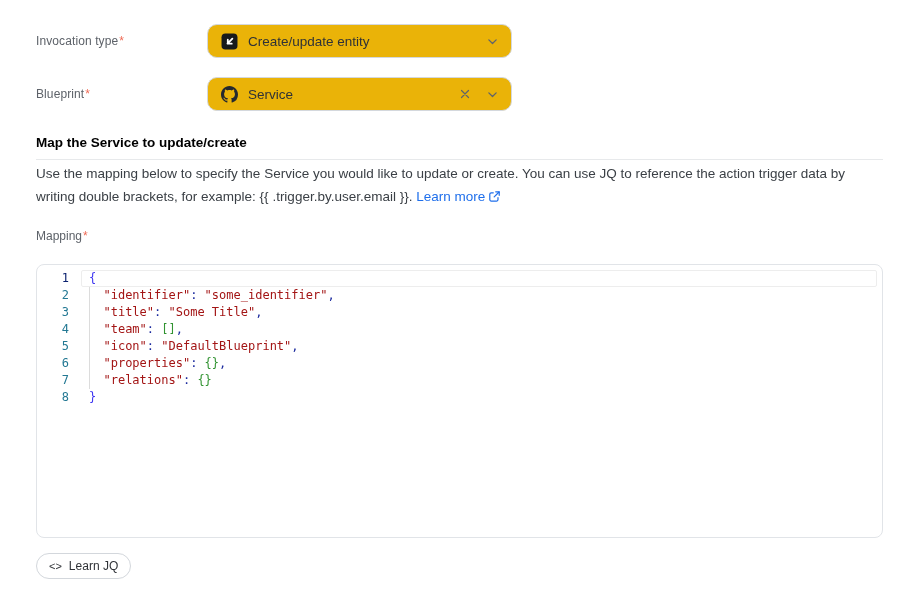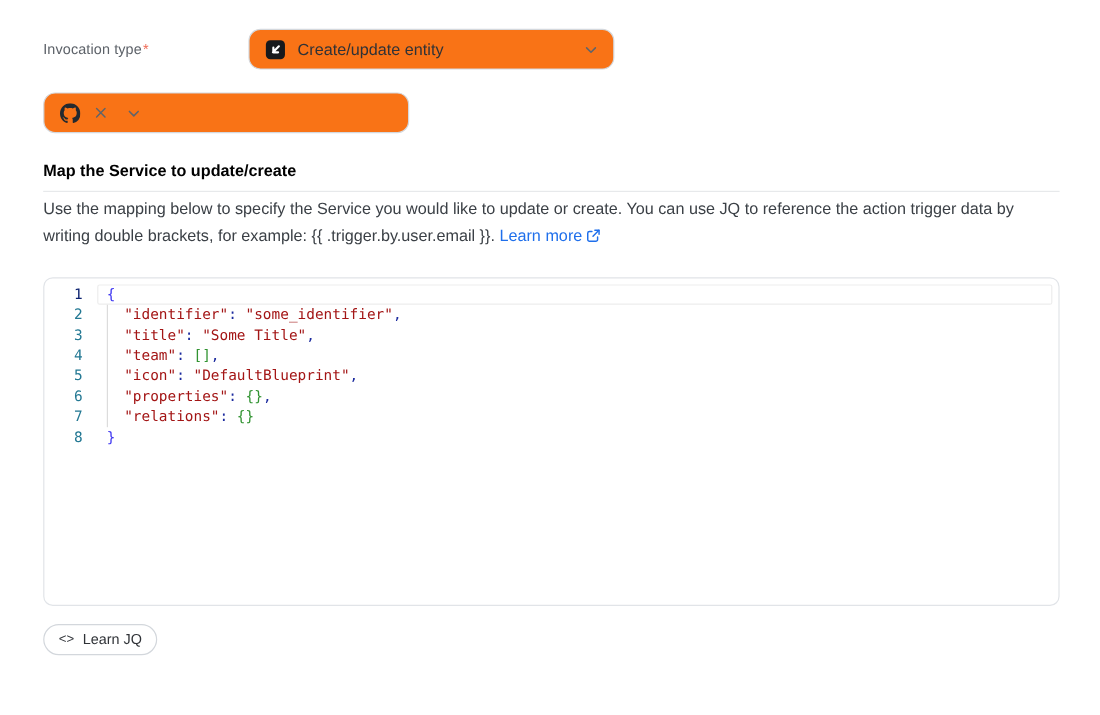--- a/index.html
+++ b/index.html
@@ -6,21 +6,21 @@
   html, body { background: #ffffff; }
   body { width: 917px; height: 596px; overflow: hidden; font-family: "Liberation Sans", sans-serif; }
   .page { position: relative; width: 917px; height: 596px; padding: 24px 32px 0 36px; background: #fff; }
 
   
   .form-row { display: flex; align-items: center; height: 34px; margin-bottom: 19px; }
   .field-label { width: 171px; font-size: 12px; color: #5d6269; letter-spacing: .1px; }
   .req { color: #ef6a55; margin-left: 1px; }
 
   .select { display: flex; align-items: center; width: 305px; height: 34px; border: 1px solid #d4d8dd;
-            border-radius: 10px; background: #f97316; padding: 0 12px 0 13px; cursor: pointer; }
+            border-radius: 10px; background: #eab308; padding: 0 12px 0 13px; cursor: pointer; }
   .sel-icon { display: flex; align-items: center; margin-right: 10px; }
   .sel-value { flex: 1; font-size: 13.5px; color: #2f3237; }
   .sel-ctrls { display: flex; align-items: center; gap: 14px; }
   .icon-btn { display: flex; align-items: center; }
 
   
   .section-heading { margin-top: 24px; font-size: 13.5px; font-weight: 600; color: #000000; }
   .divider { margin-top: 9px; border: none; border-top: 1px solid #e7e9eb; width: 847px; }
   .description { margin-top: 2px; width: 846px; font-size: 13.5px; line-height: 23px; color: #3b4046; }
   .learn-more { color: #1f6feb; text-decoration: none; white-space: nowrap; }
@@ -76,26 +76,28 @@
           <svg width="13" height="13" viewBox="0 0 16 16">
               <path d="M3.5 6l4.5 4.5L12.5 6" fill="none" stroke="#5f646b" stroke-width="1.6" stroke-linecap="round" stroke-linejoin="round"></path>
             </svg>
         </span>
       </span>
     </div>
   </div>
 
   
   <div class="form-row">
+    <span class="field-label"><span>Blueprint</span><span class="req">*</span></span>
     <div class="select">
       <span class="sel-icon">
         <svg width="17" height="17" viewBox="0 0 16 16" fill="#24292f">
           <path d="M8 0C3.58 0 0 3.58 0 8c0 3.54 2.29 6.53 5.47 7.59.4.07.55-.17.55-.38 0-.19-.01-.82-.01-1.49-2.01.37-2.53-.49-2.69-.94-.09-.23-.48-.94-.82-1.13-.28-.15-.68-.52-.01-.53.63-.01 1.08.58 1.23.82.72 1.21 1.87.87 2.33.66.07-.52.28-.87.51-1.07-1.78-.2-3.64-.89-3.64-3.95 0-.87.31-1.59.82-2.15-.08-.2-.36-1.02.08-2.12 0 0 .67-.21 2.2.82.64-.18 1.32-.27 2-.27s1.36.09 2 .27c1.53-1.04 2.2-.82 2.2-.82.44 1.1.16 1.92.08 2.12.51.56.82 1.27.82 2.15 0 3.07-1.87 3.75-3.65 3.95.29.25.54.73.54 1.48 0 1.07-.01 1.93-.01 2.2 0 .21.15.46.55.38A8.01 8.01 0 0 0 16 8c0-4.42-3.58-8-8-8z"></path>
         </svg>
       </span>
+      <span class="sel-value">Service</span>
       <span class="sel-ctrls">
         <span class="icon-btn">
           <svg width="14" height="14" viewBox="0 0 16 16">
               <path d="M4 4l8 8M12 4l-8 8" stroke="#5f646b" stroke-width="1.4" stroke-linecap="round"></path>
             </svg>
         </span>
         <span class="icon-btn">
           <svg width="13" height="13" viewBox="0 0 16 16">
               <path d="M3.5 6l4.5 4.5L12.5 6" fill="none" stroke="#5f646b" stroke-width="1.6" stroke-linecap="round" stroke-linejoin="round"></path>
             </svg>
@@ -109,20 +111,21 @@
   <hr class="divider">
 
   
   <p class="description"><span>Use the mapping below to specify the Service you would like to update or create. You can use JQ to reference the action trigger data by writing double brackets, for example: {{ .trigger.by.user.email }}. </span><a class="learn-more" href="#"><span>Learn more</span><span class="ext-icon"><svg width="13" height="13" viewBox="0 0 16 16" fill="none" stroke="#1f6feb" stroke-width="1.5" stroke-linecap="round" stroke-linejoin="round">
             <path d="M6.5 3.5H4A1.8 1.8 0 0 0 2.2 5.3v6.5A1.8 1.8 0 0 0 4 13.6h6.5a1.8 1.8 0 0 0 1.8-1.8V9.3"></path>
             <path d="M9.5 2.2h4.3v4.3"></path>
             <path d="M13.6 2.4 7.6 8.4"></path>
           </svg></span></a></p>
 
   
+  <span class="mapping-label"><span>Mapping</span><span class="req">*</span></span>
 
   
   <div class="editor">
     <div class="active-line-box"></div>
     <div class="gutter">
         <div class="ln ln-active">1</div>
         <div class="ln">2</div>
         <div class="ln">3</div>
         <div class="ln">4</div>
         <div class="ln">5</div>

